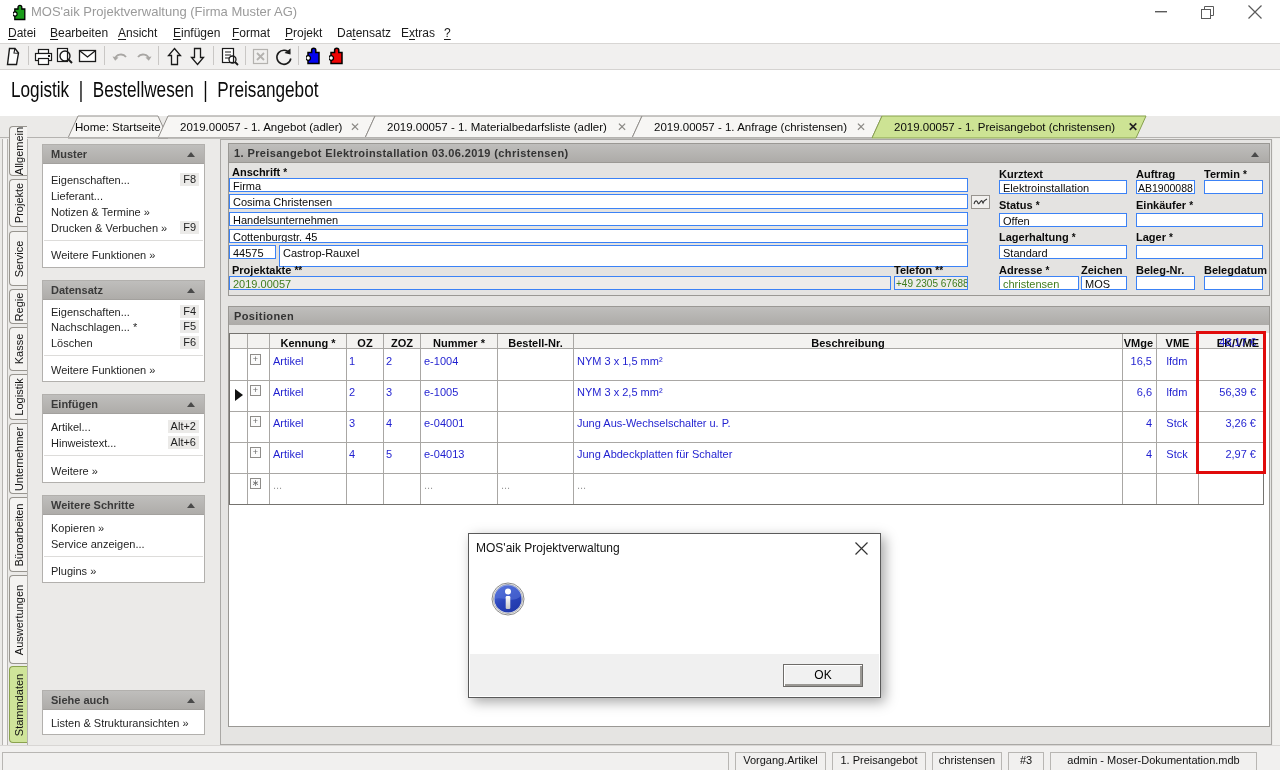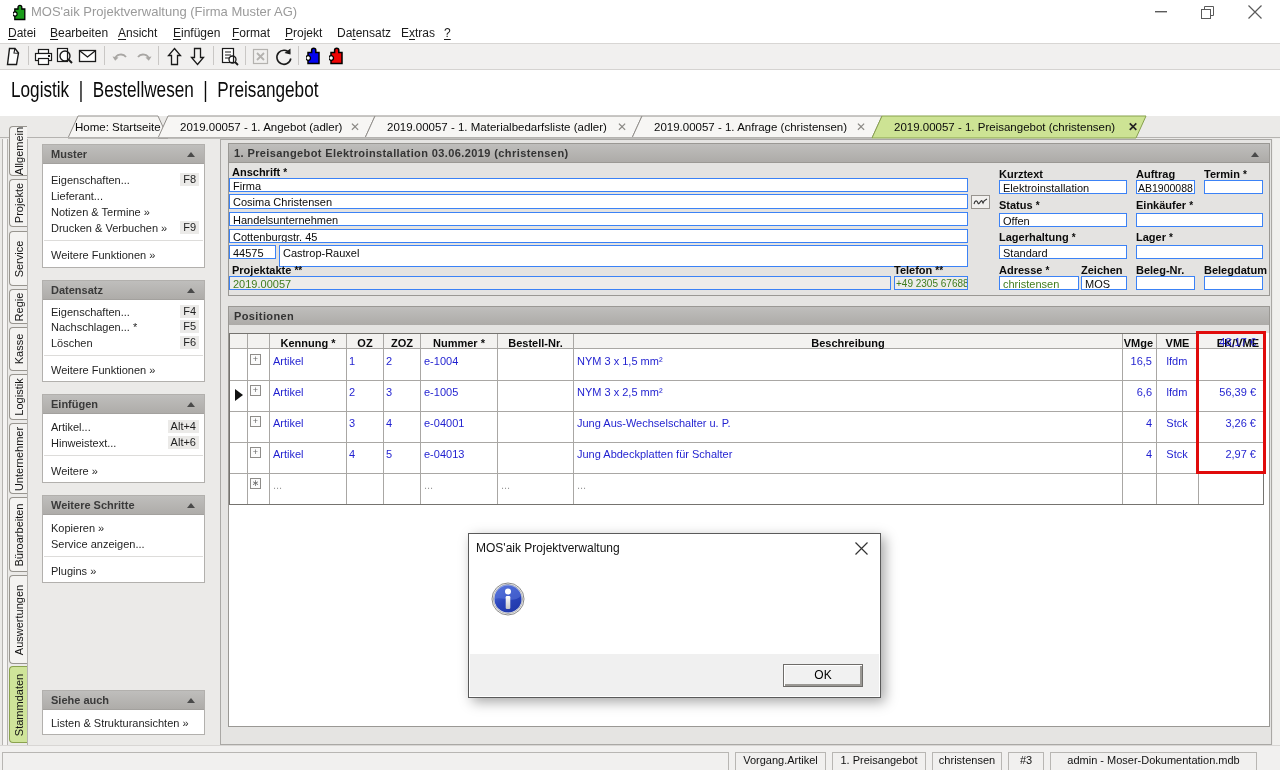--- a/index.html
+++ b/index.html
@@ -254,21 +254,21 @@
     <span class="chip" style="top:55px">F6</span>
   <div class="navsep" style="top:74px"></div>
   <span class="navitem" style="top:83px">Weitere Funktionen »</span>
 </div>
 <div class="navbox abs" style="top:394px;height:89px">
   <div class="navhead">
       <b>Einfügen</b>
       <span class="arr"></span>
     </div>
   <span class="navitem" style="top:26px">Artikel...</span>
-    <span class="chip" style="top:25px">Alt+4</span>
+    <span class="chip" style="top:25px">Alt+2</span>
   <span class="navitem" style="top:42px">Hinweistext...</span>
     <span class="chip" style="top:41px">Alt+6</span>
   <div class="navsep" style="top:60px"></div>
   <span class="navitem" style="top:70px">Weitere »</span>
 </div>
 <div class="navbox abs" style="top:495px;height:88px">
   <div class="navhead">
       <b>Weitere Schritte</b>
       <span class="arr"></span>
     </div>

